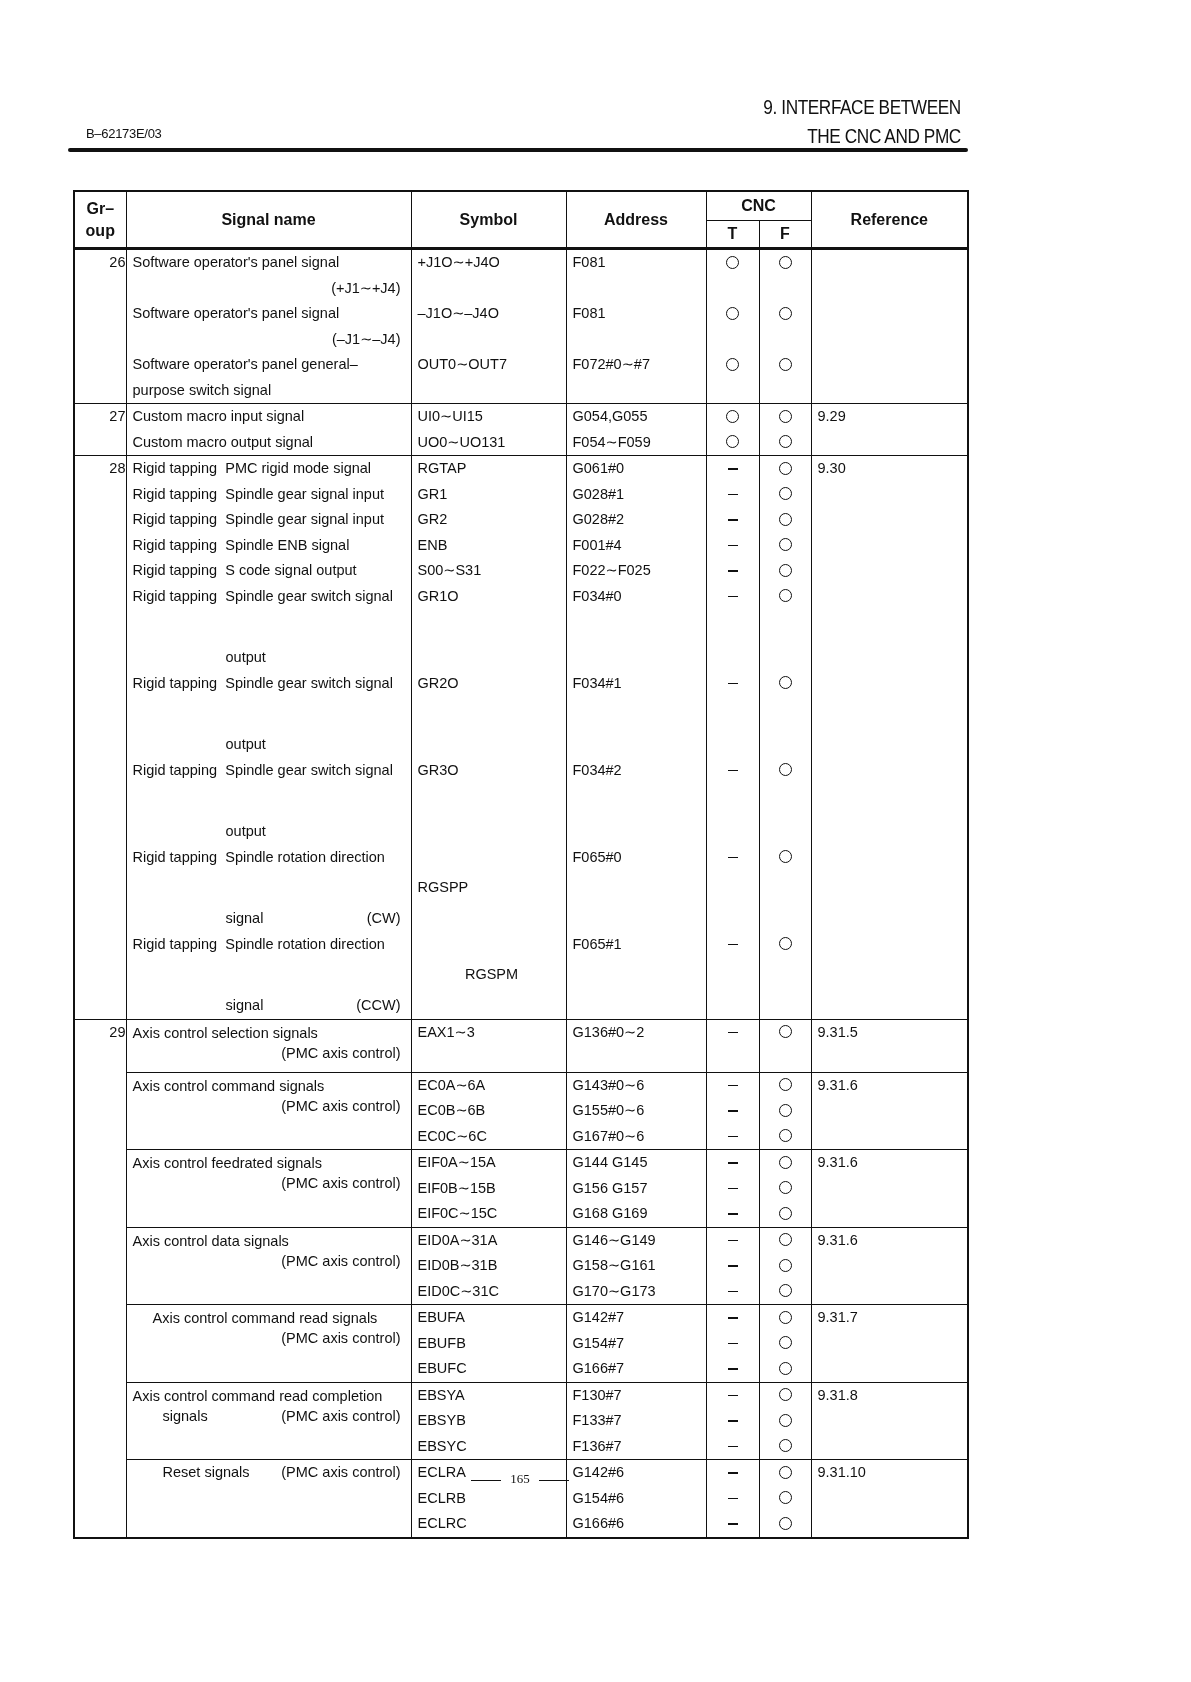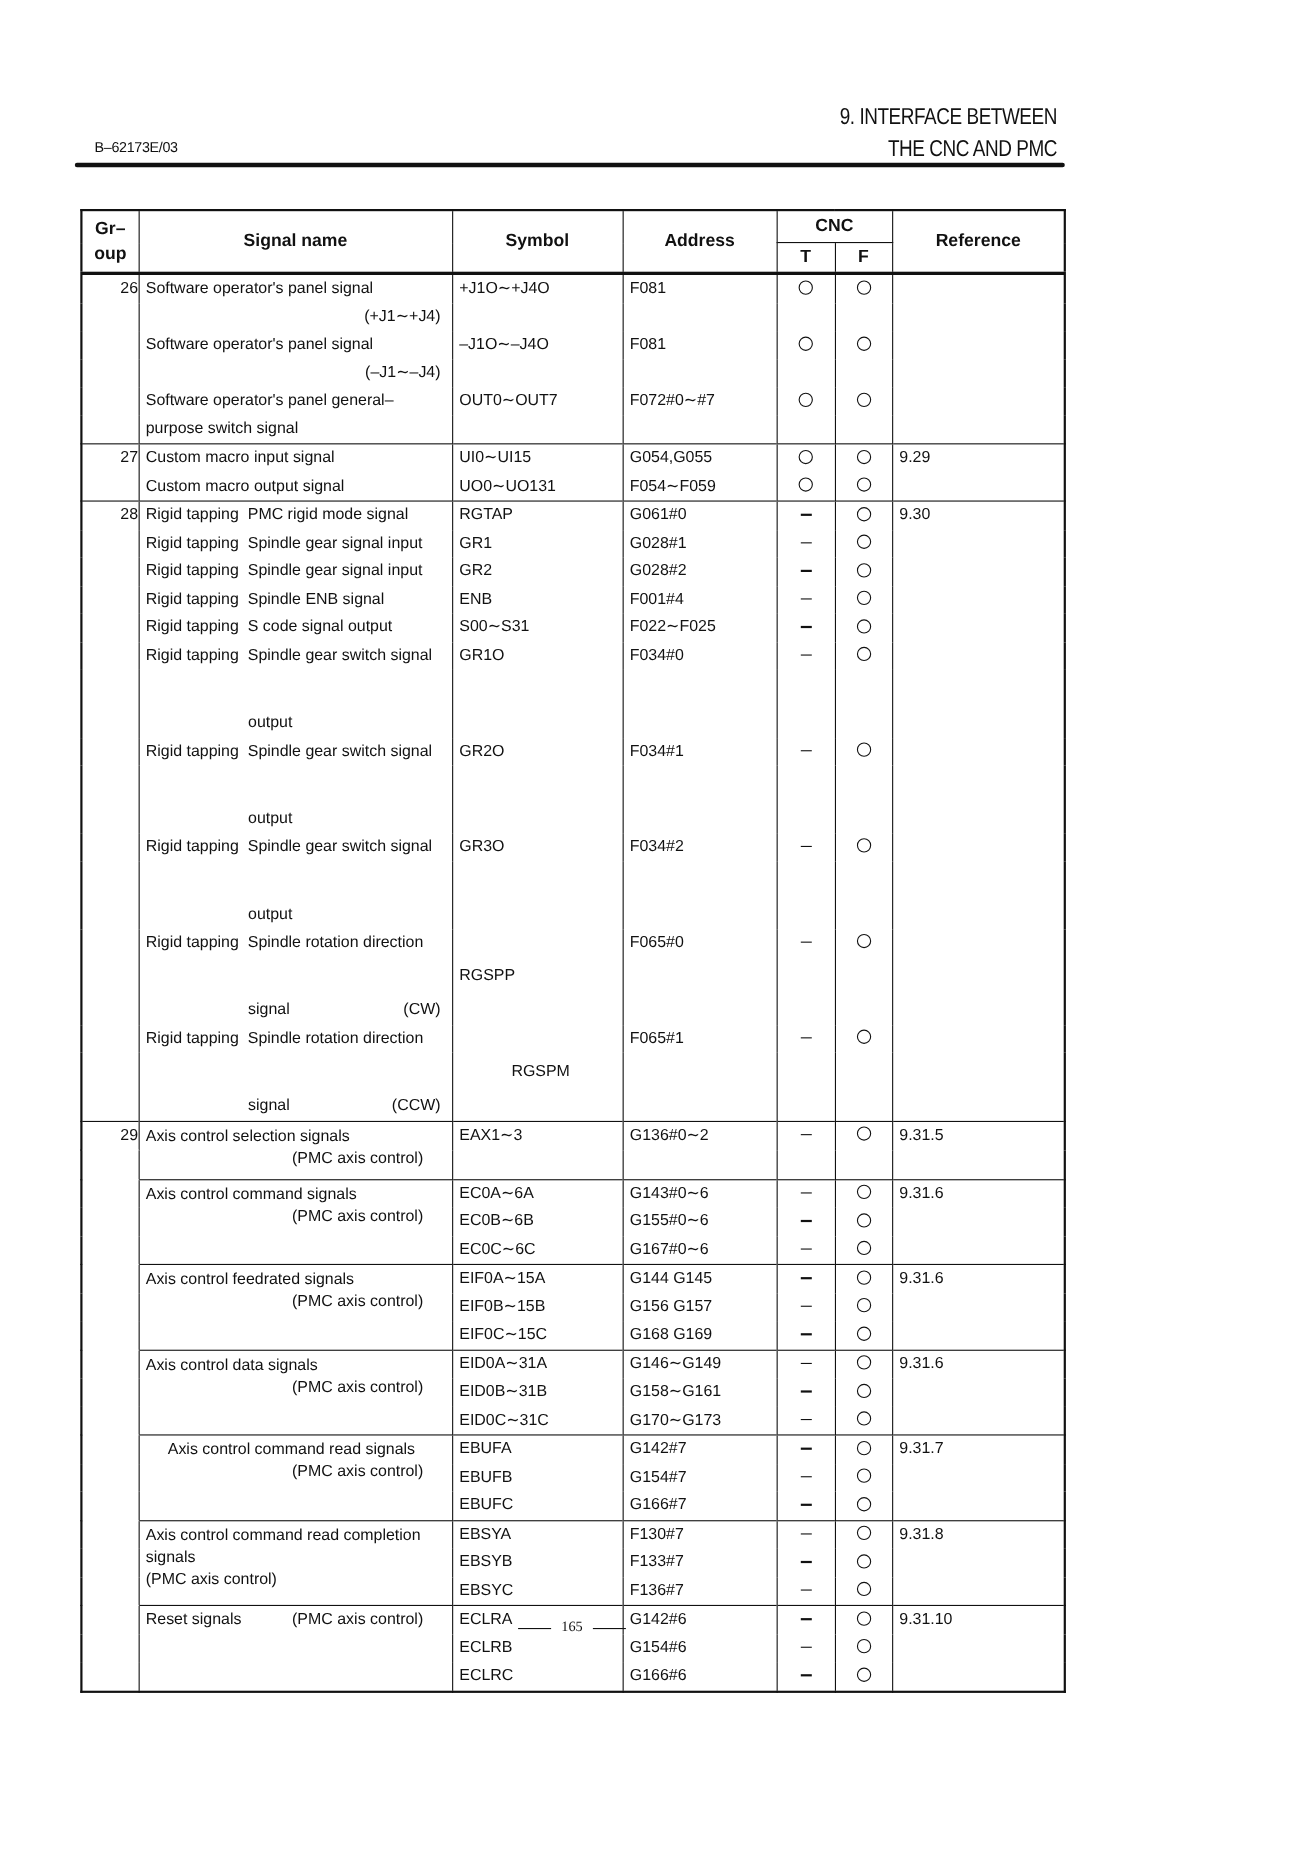--- a/index.html
+++ b/index.html
@@ -30,21 +30,21 @@
   table.sig tr.line td { height:25.5px; line-height:25.5px; }
   .grp-cell { text-align:right; }
   .name-cell { padding-left:6px !important; white-space:nowrap; }
   .sym-cell, .addr-cell, .ref-cell { padding-left:6px !important; white-space:nowrap; }
   .tf-cell { text-align:center; }
   .mark-o { display:inline-block; width:11px; height:11px; border:1.3px solid #111; border-radius:50%; vertical-align:middle; margin-top:-2px; }
   .mark-dash { display:inline-block; width:10px; height:1.6px; background:#111; vertical-align:middle; }
   .cont { display:block; text-align:right; padding-right:10px; }
   .indent { padding-left:93px;margin-top:36px; }
   .split { display:flex; justify-content:space-between; padding-right:26px; }
-  .split2 { display:flex; padding-right:10px; }
+  .split2 { display:flex; padding-right:10px;margin-left:30px; }
 </style>
 </head>
 <body>
 
 <div class="doc-id">B–62173E/03</div>
 <div class="chapter">
   <div>9. INTERFACE BETWEEN</div>
   <div>THE CNC AND PMC</div>
 </div>
 <div class="rule"></div>
@@ -387,21 +387,21 @@
         <td class="addr-cell"><span>G166#7</span></td>
         <td class="tf-cell"><span class="mark-dash"></span></td>
         <td class="tf-cell"><span class="mark-o"></span></td>
       </tr>
     </tbody>
     <tbody class="sub">
       <tr class="line">
         <td class="grp-cell" rowspan="3" style="border-top: 1px solid rgb(255, 255, 255);"></td>
         <td class="name-cell" rowspan="3">
           <div style="line-height: 20px; padding-top: 3px;"><span>Axis control command read completion</span></div>
-          <div class="split2" style="line-height: 20px; flex-direction: column;">
+          <div class="split2" style="line-height: 20px;">
             <span style="width: 133px; display: inline-block;">signals</span>
             <span>(PMC axis control)</span>
           </div>
         </td>
         <td class="sym-cell"><span>EBSYA</span></td>
         <td class="addr-cell"><span>F130#7</span></td>
         <td class="tf-cell"><span class="mark-dash"></span></td>
         <td class="tf-cell"><span class="mark-o"></span></td>
         <td class="ref-cell" rowspan="3"><span>9.31.8</span></td>
       </tr>

